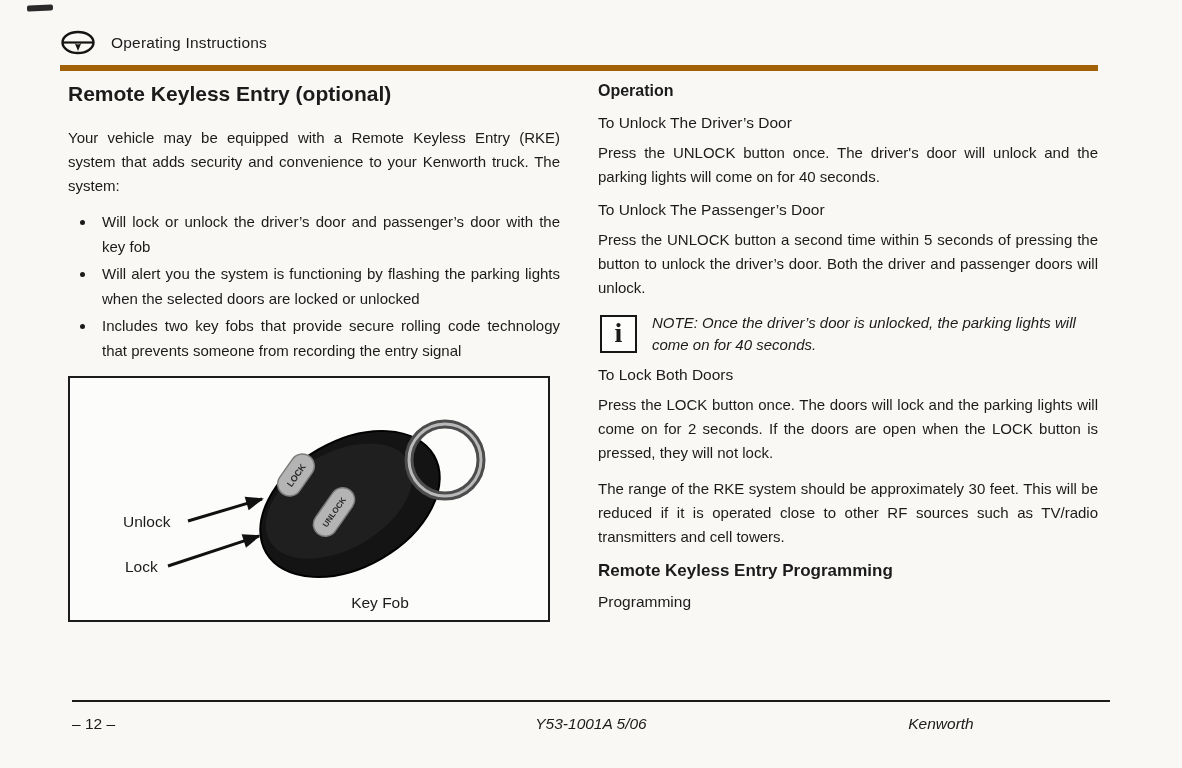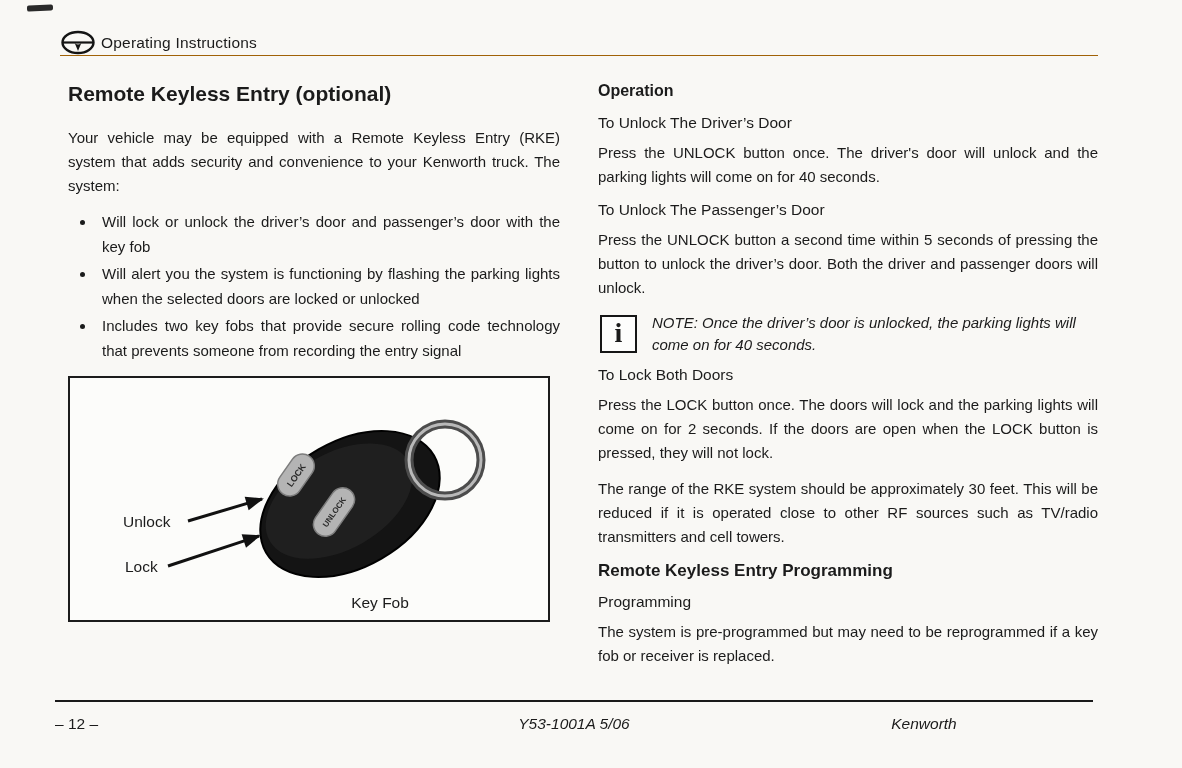--- a/index.html
+++ b/index.html
@@ -11,22 +11,22 @@
     position: relative;
     overflow: hidden;
   }
   .scan-mark {
     position: absolute; left: 27px; top: 5px; width: 26px; height: 6px;
     background: #2a2a2a; border-radius: 2px; transform: rotate(-3deg);
   }
   
   .header {
     position: absolute; top: 30px; left: 60px; width: 1038px;
-    display: flex; align-items: center; gap: 5px;
-    padding-bottom: 0; border-bottom: 1px solid #a16207;
+    display: flex; align-items: center; gap: 15px;
+    padding-bottom: 10px; border-bottom: 6px solid #a16207;
   }
   .header-title { font-size: 15.5px; letter-spacing: 0.2px; }
   
   .content {
     position: absolute; top: 82px; left: 68px; width: 1030px;
     display: flex; gap: 38px;
   }
   .col-left { width: 492px; }
   .col-right { width: 500px; }
   h1.page-title { font-size: 21px; font-weight: bold; margin: 0 0 20px 0; }
@@ -55,21 +55,21 @@
     display: flex; align-items: center; justify-content: center;
     font-family: "Liberation Serif", serif; font-weight: bold; font-size: 28px;
     line-height: 1; padding-bottom: 3px;
   }
   .note-text {
     font-style: italic; font-size: 15px; line-height: 22px;
     width: 430px; text-align: left;
   }
   
   .footer {
-    position: absolute; top: 700px; left: 55px; width: 1038px;
+    position: absolute; top: 700px; left: 72px; width: 1038px;
     border-top: 2px solid #1a1a1a; padding-top: 13px;
     display: flex; font-size: 15.5px; gap: 12px;
   }
   .footer-left  { flex: 1; text-align: left; }
   .footer-center{ flex: 1; text-align: center; font-style: italic; }
   .footer-right { flex: 1; text-align: center; font-style: italic; }
 </style>
 </head>
 <body>
 
@@ -150,21 +150,20 @@
       <div class="note-text">NOTE: Once the driver’s door is unlocked, the parking lights will come on for 40 seconds.</div>
     </div>
 
     <h3>To Lock Both Doors</h3>
     <p>Press the LOCK button once. The doors will lock and the parking lights will come on for 2 seconds. If the doors are open when the LOCK button is pressed, they will not lock.</p>
     <p>The range of the RKE system should be approximately 30 feet. This will be reduced if it is operated close to other RF sources such as TV/radio transmitters and cell towers.</p>
 
     <h2 class="prog-title">Remote Keyless Entry Programming</h2>
 
     <h3>Programming</h3>
-    <p>The system is pre-programmed but may need to be reprogrammed if a key fob or receiver is replaced.</p>
   </div>
 </div>
 
 <div class="footer">
   <span class="footer-left">– 12 –</span>
   <span class="footer-center">Y53-1001A 5/06</span>
   <span class="footer-right">Kenworth</span>
 </div>
 
 </body></html>

